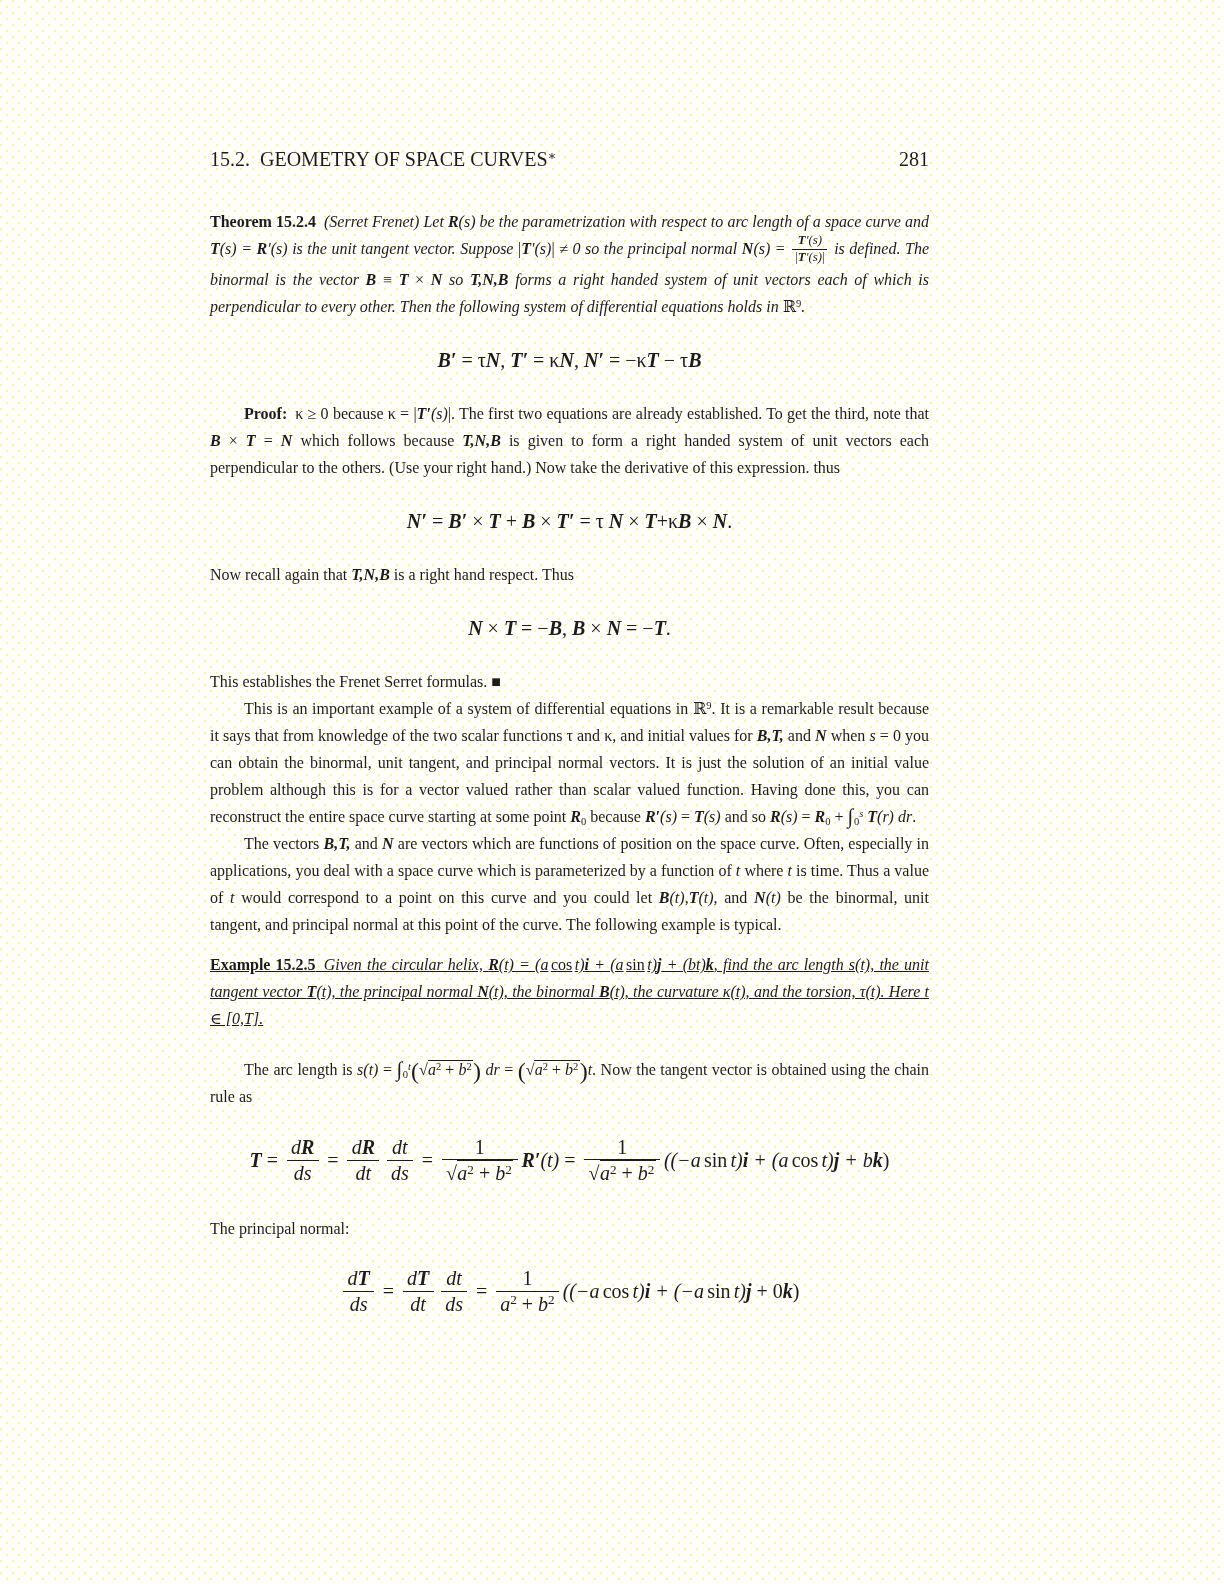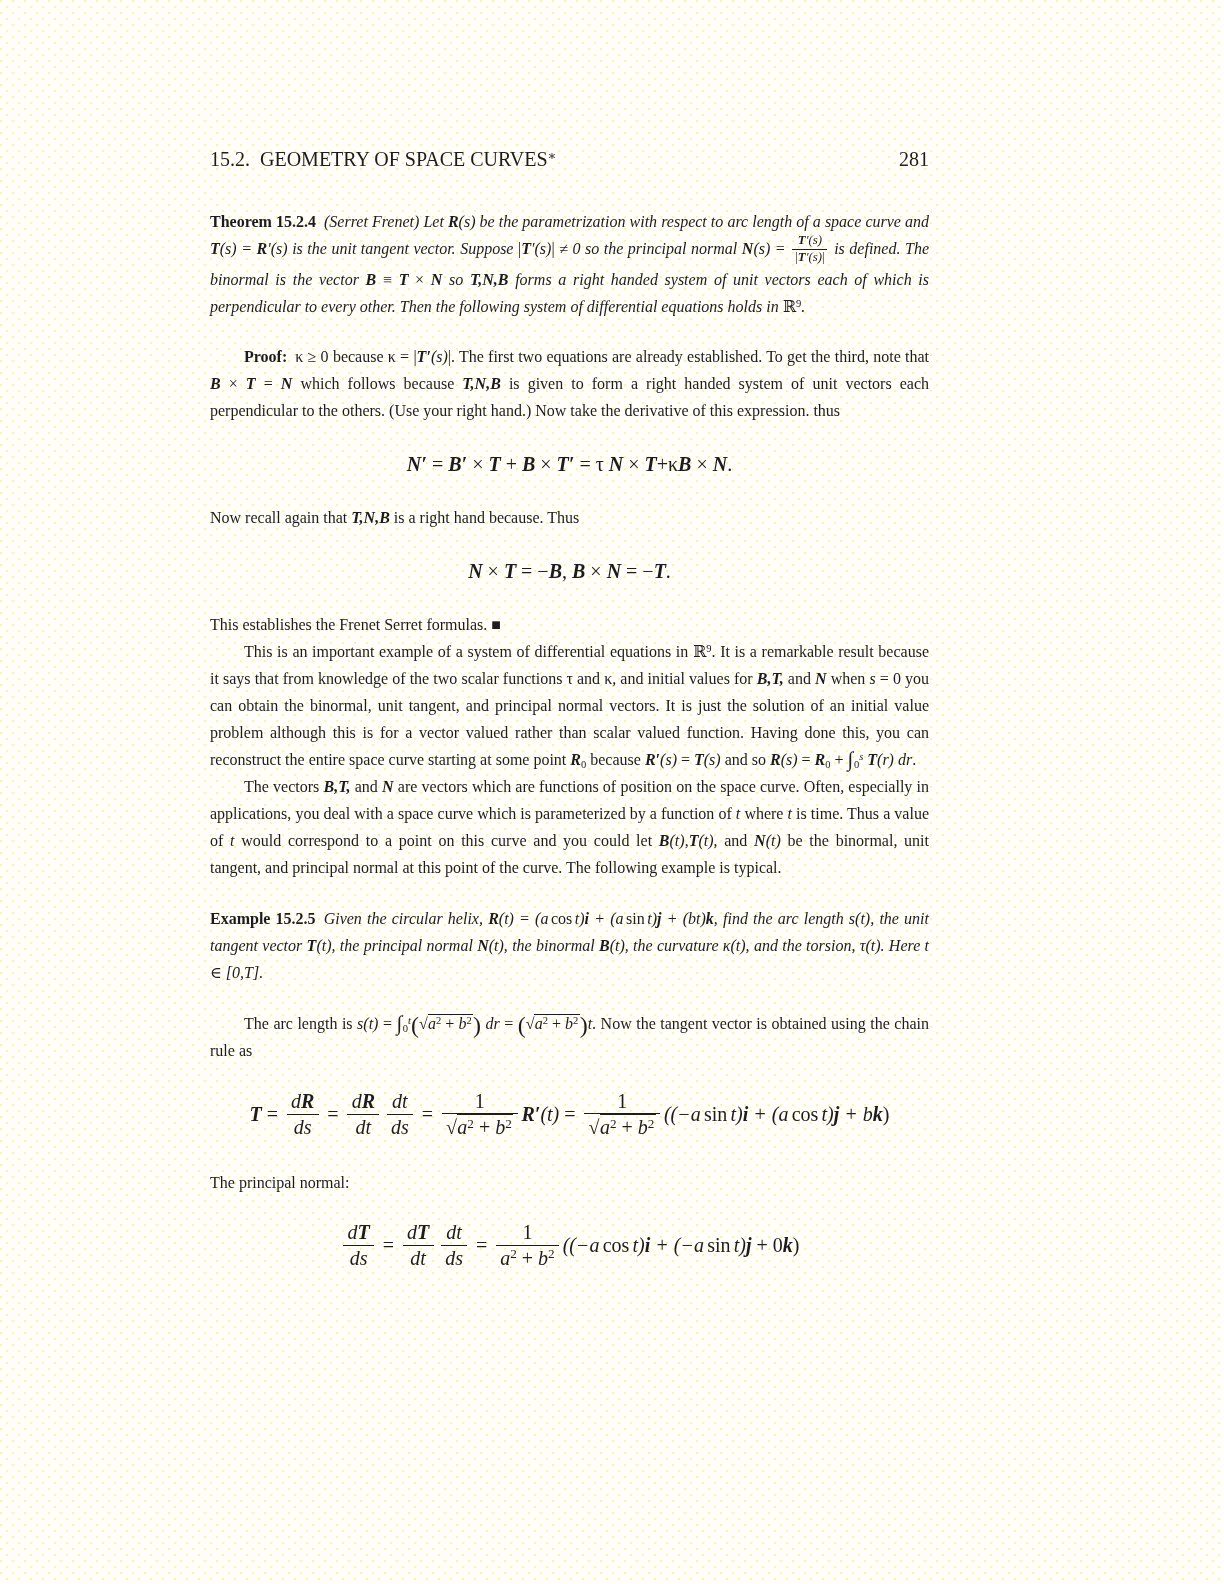--- a/index.html
+++ b/index.html
@@ -18,21 +18,21 @@
   .page{position:relative;width:1020px;height:1584px;}
   .content{position:absolute;left:210px;top:148px;width:719px;}
 
   .running-header{display:flex;justify-content:space-between;align-items:baseline;
     font-size:20px;margin-bottom:37px;}
 
   .para{font-size:16px;line-height:27px;text-align:justify;margin:0;}
   .indent{text-indent:34px;}
   .thm{font-style:italic;}
   .proof{margin-top:23px;}
-  .example{margin:24px 0 24px 0;}
+  .example{margin:13px 0 24px 0;text-decoration:underline;}
   .display{font-size:20px;text-align:center;margin:24px 0;line-height:32px;}
   .display.tall{margin:27px 0;}
   .pn-line{margin-top:19px;}
 
   
   .s-r{font-style:normal;}
   .s-i{font-style:italic;}
   .s-b{font-weight:bold;font-style:normal;}
   .s-bi{font-weight:bold;font-style:italic;}
   .s-bb{font-style:normal;font-family:"DejaVu Serif","DejaVu Sans",serif;}
@@ -61,27 +61,28 @@
 <div class="page">
   <div class="content">
 
     <div class="running-header">
       <span><span class="s-r">15.2. GEOMETRY OF SPACE CURVES</span><span class="s-sup">∗</span></span>
       <span>281</span>
     </div>
 
     <div class="para thm"><span class="s-b">Theorem 15.2.4</span><span class="s-i"> (Serret Frenet) Let </span><span class="s-bi">R</span><span class="s-i">(s) be the parametrization with respect to arc length of a space curve and </span><span class="s-bi">T</span><span class="s-i">(s) = </span><span class="s-bi">R</span><span class="s-i">′(s) is the unit tangent vector. Suppose </span><span class="s-r">|</span><span class="s-bi">T</span><span class="s-i">′(s)</span><span class="s-r">|</span><span class="s-i"> ≠ 0 so the principal normal </span><span class="s-bi">N</span><span class="s-i">(s) = </span><span class="frac"><span class="num"><span class="s-bi">T</span><span class="s-i">′(s)</span></span><span class="den"><span class="s-r">|</span><span class="s-bi">T</span><span class="s-i">′(s)</span><span class="s-r">|</span></span></span><span class="s-i"> is defined.  The binormal is the vector </span><span class="s-bi">B</span><span class="s-r"> ≡ </span><span class="s-bi">T</span><span class="s-r"> × </span><span class="s-bi">N</span><span class="s-i"> so </span><span class="s-bi">T,N,B</span><span class="s-i"> forms a right handed system of unit vectors each of which is perpendicular to every other. Then the following system of differential equations holds in </span><span class="s-bb">ℝ</span><span class="s-sup">9</span><span class="s-i">.</span></div>
 
+    <div class="display"><span class="s-bi">B′</span><span class="s-r"> = τ</span><span class="s-bi">N</span><span class="s-r">, </span><span class="s-bi">T′</span><span class="s-r"> = κ</span><span class="s-bi">N</span><span class="s-r">, </span><span class="s-bi">N′</span><span class="s-r"> = −κ</span><span class="s-bi">T</span><span class="s-r"> − τ</span><span class="s-bi">B</span></div>
 
 
     <div class="para indent proof"><span class="s-b">Proof:</span><span class="s-r"> κ ≥ 0 because κ = </span><span class="s-r">|</span><span class="s-bi">T′</span><span class="s-i">(s)</span><span class="s-r">|</span><span class="s-r">.  The first two equations are already established. To get the third, note that </span><span class="s-bi">B</span><span class="s-r"> × </span><span class="s-bi">T</span><span class="s-r"> = </span><span class="s-bi">N</span><span class="s-r"> which follows because </span><span class="s-bi">T,N,B</span><span class="s-r"> is given to form a right handed system of unit vectors each perpendicular to the others. (Use your right hand.) Now take the derivative of this expression. thus</span></div>
 
     <div class="display"><span class="s-bi">N′</span><span class="s-r"> = </span><span class="s-bi">B′</span><span class="s-r"> × </span><span class="s-bi">T</span><span class="s-r"> + </span><span class="s-bi">B</span><span class="s-r"> × </span><span class="s-bi">T′</span><span class="s-r"> = τ </span><span class="s-bi">N</span><span class="s-r"> × </span><span class="s-bi">T</span><span class="s-r">+κ</span><span class="s-bi">B</span><span class="s-r"> × </span><span class="s-bi">N</span><span class="s-r">.</span></div>
 
-    <div class="para"><span class="s-r">Now recall again that </span><span class="s-bi">T,N,B</span><span class="s-r"> is a right hand because. Thus</span></div>
+    <div class="para"><span class="s-r">Now recall again that </span><span class="s-bi">T,N,B</span><span class="s-r"> is a right hand respect. Thus</span></div>
 
     <div class="display"><span class="s-bi">N</span><span class="s-r"> × </span><span class="s-bi">T</span><span class="s-r"> = −</span><span class="s-bi">B</span><span class="s-r">,  </span><span class="s-bi">B</span><span class="s-r"> × </span><span class="s-bi">N</span><span class="s-r"> = −</span><span class="s-bi">T</span><span class="s-r">.</span></div>
 
     <div class="para"><span class="s-r">This establishes the Frenet Serret formulas. </span><span class="s-r">■</span></div>
 
     <div class="para indent"><span class="s-r">This is an important example of a system of differential equations in </span><span class="s-bb">ℝ</span><span class="s-sup">9</span><span class="s-r">.  It is a remarkable result because it says that from knowledge of the two scalar functions τ and κ, and initial values for </span><span class="s-bi">B,T,</span><span class="s-r"> and </span><span class="s-bi">N</span><span class="s-r"> when </span><span class="s-i">s</span><span class="s-r"> = 0 you can obtain the binormal, unit tangent, and principal normal vectors.  It is just the solution of an initial value problem although this is for a vector valued rather than scalar valued function.  Having done this, you can reconstruct the entire space curve starting at some point </span><span class="s-bi">R</span><span class="s-sub">0</span><span class="s-r"> because </span><span class="s-bi">R′</span><span class="s-i">(s)</span><span class="s-r"> = </span><span class="s-bi">T</span><span class="s-i">(s)</span><span class="s-r"> and so </span><span class="s-bi">R</span><span class="s-i">(s)</span><span class="s-r"> = </span><span class="s-bi">R</span><span class="s-sub">0</span><span class="s-r"> + </span><span class="s-int">∫</span><span class="s-sub">0</span><span class="s-supi">s</span><span class="s-r"> </span><span class="s-bi">T</span><span class="s-i">(r)</span><span class="s-i"> dr</span><span class="s-r">.</span></div>
 
     <div class="para indent"><span class="s-r">The vectors </span><span class="s-bi">B,T,</span><span class="s-r"> and </span><span class="s-bi">N</span><span class="s-r"> are vectors which are functions of position on the space curve. Often, especially in applications, you deal with a space curve which is parameterized by a function of </span><span class="s-i">t</span><span class="s-r"> where </span><span class="s-i">t</span><span class="s-r"> is time. Thus a value of </span><span class="s-i">t</span><span class="s-r"> would correspond to a point on this curve and you could let </span><span class="s-bi">B</span><span class="s-i">(t)</span><span class="s-r">,</span><span class="s-bi">T</span><span class="s-i">(t)</span><span class="s-r">, and </span><span class="s-bi">N</span><span class="s-i">(t)</span><span class="s-r"> be the binormal, unit tangent, and principal normal at this point of the curve. The following example is typical.</span></div>
 
     <div class="para thm example"><span class="s-b">Example 15.2.5</span><span class="s-i"> Given the circular helix, </span><span class="s-bi">R</span><span class="s-i">(t) = (a</span><span class="s-rop">cos</span><span class="s-i">t)</span><span class="s-bi">i</span><span class="s-i"> + (a</span><span class="s-rop">sin</span><span class="s-i">t)</span><span class="s-bi">j</span><span class="s-i"> + (bt)</span><span class="s-bi">k</span><span class="s-i">, find the arc length s(t), the unit tangent vector </span><span class="s-bi">T</span><span class="s-i">(t), the principal normal </span><span class="s-bi">N</span><span class="s-i">(t), the binormal </span><span class="s-bi">B</span><span class="s-i">(t), the curvature κ(t), and the torsion, τ(t).  Here t ∈ [0,T].</span></div>

